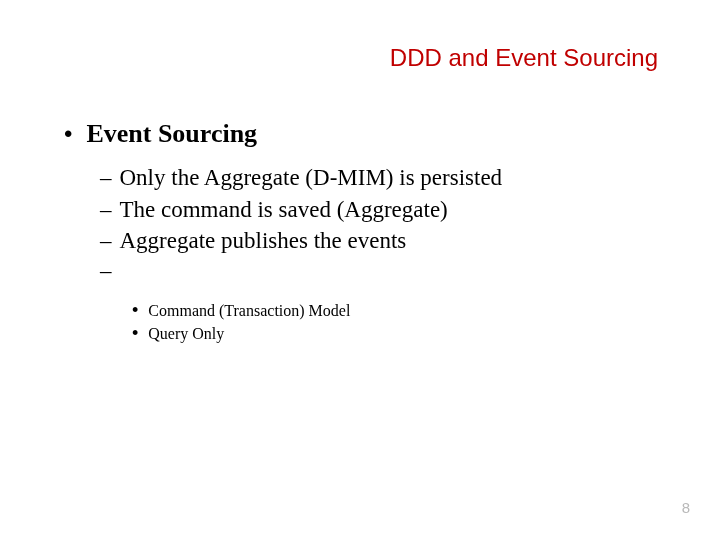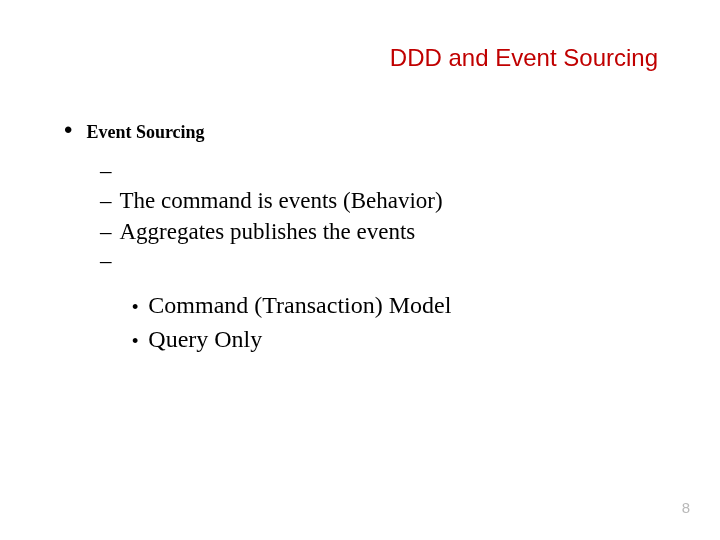--- a/index.html
+++ b/index.html
@@ -33,21 +33,21 @@
     align-items: baseline;
     margin-bottom: 14px;
   }
   .l1 .bullet {
     font-size: 24px;
     line-height: 1;
     margin-right: 14px;
     font-family: Arial, sans-serif;
   }
   .l1 .text {
-    font-size: 18px;
+    font-size: 26px;
     font-weight: bold;
     line-height: 1.2;
   }
   .l2-group {
     padding-left: 36px;
     margin-bottom: 10px;
   }
   .l2 {
     display: flex;
     align-items: baseline;
@@ -70,21 +70,21 @@
     display: flex;
     align-items: baseline;
     margin-bottom: 2px;
   }
   .l3 .bullet {
     font-size: 18px;
     margin-right: 10px;
     font-family: Arial, sans-serif;
   }
   .l3 .text {
-    font-size: 24px;
+    font-size: 16px;
     line-height: 1.3;
   }
   .page-num {
     position: absolute;
     right: 30px;
     bottom: 24px;
     font-family: Arial, Helvetica, sans-serif;
     font-size: 15px;
     color: #b9b9b9;
   }
@@ -99,28 +99,29 @@
   <div class="content">
 
     <div class="l1">
       <span class="bullet">•</span>
       <span class="text">Event Sourcing</span>
     </div>
 
     <div class="l2-group">
       <div class="l2">
         <span class="bullet">–</span>
+        <span class="text">Only the Aggregate (D-MIM) is persisted</span>
       </div>
       <div class="l2">
         <span class="bullet">–</span>
-        <span class="text">The command is events (Behavior)</span>
+        <span class="text">The command is saved (Aggregate)</span>
       </div>
       <div class="l2">
         <span class="bullet">–</span>
-        <span class="text">Aggregates publishes the events</span>
+        <span class="text">Aggregate publishes the events</span>
       </div>
       <div class="l2">
         <span class="bullet">–</span>
       </div>
     </div>
 
     <div class="l3-group">
       <div class="l3">
         <span class="bullet">•</span>
         <span class="text">Command (Transaction) Model</span>

